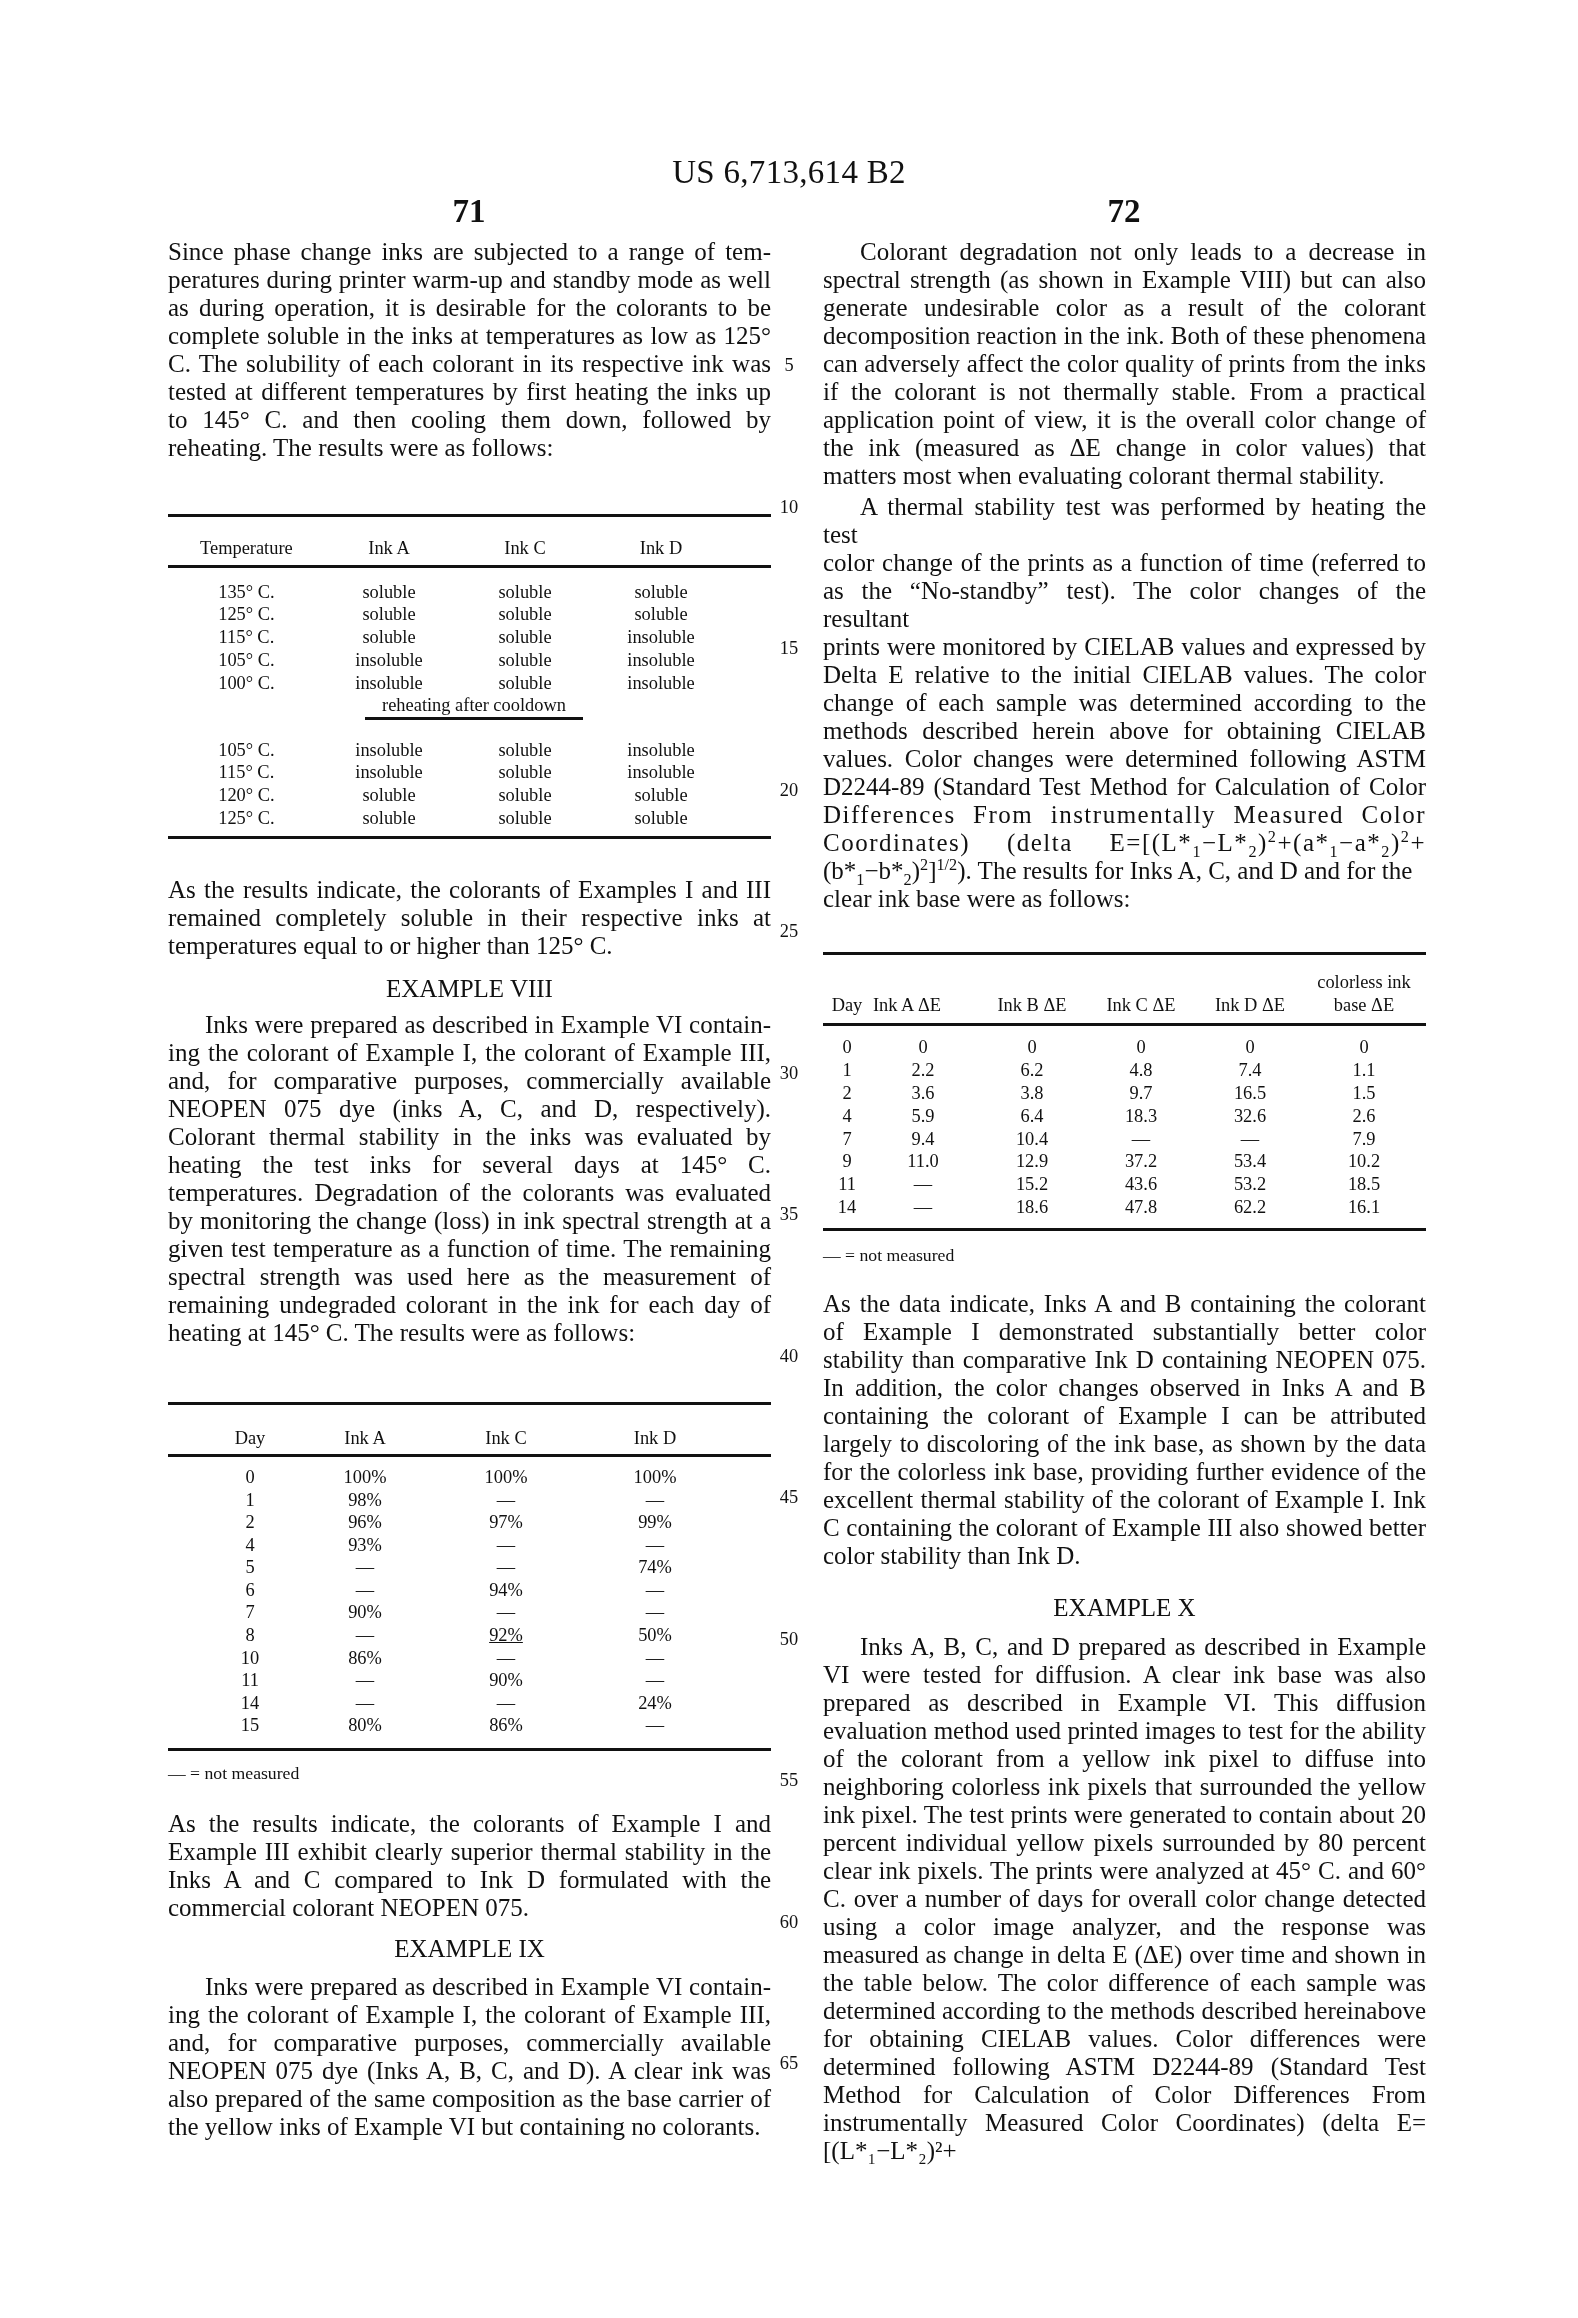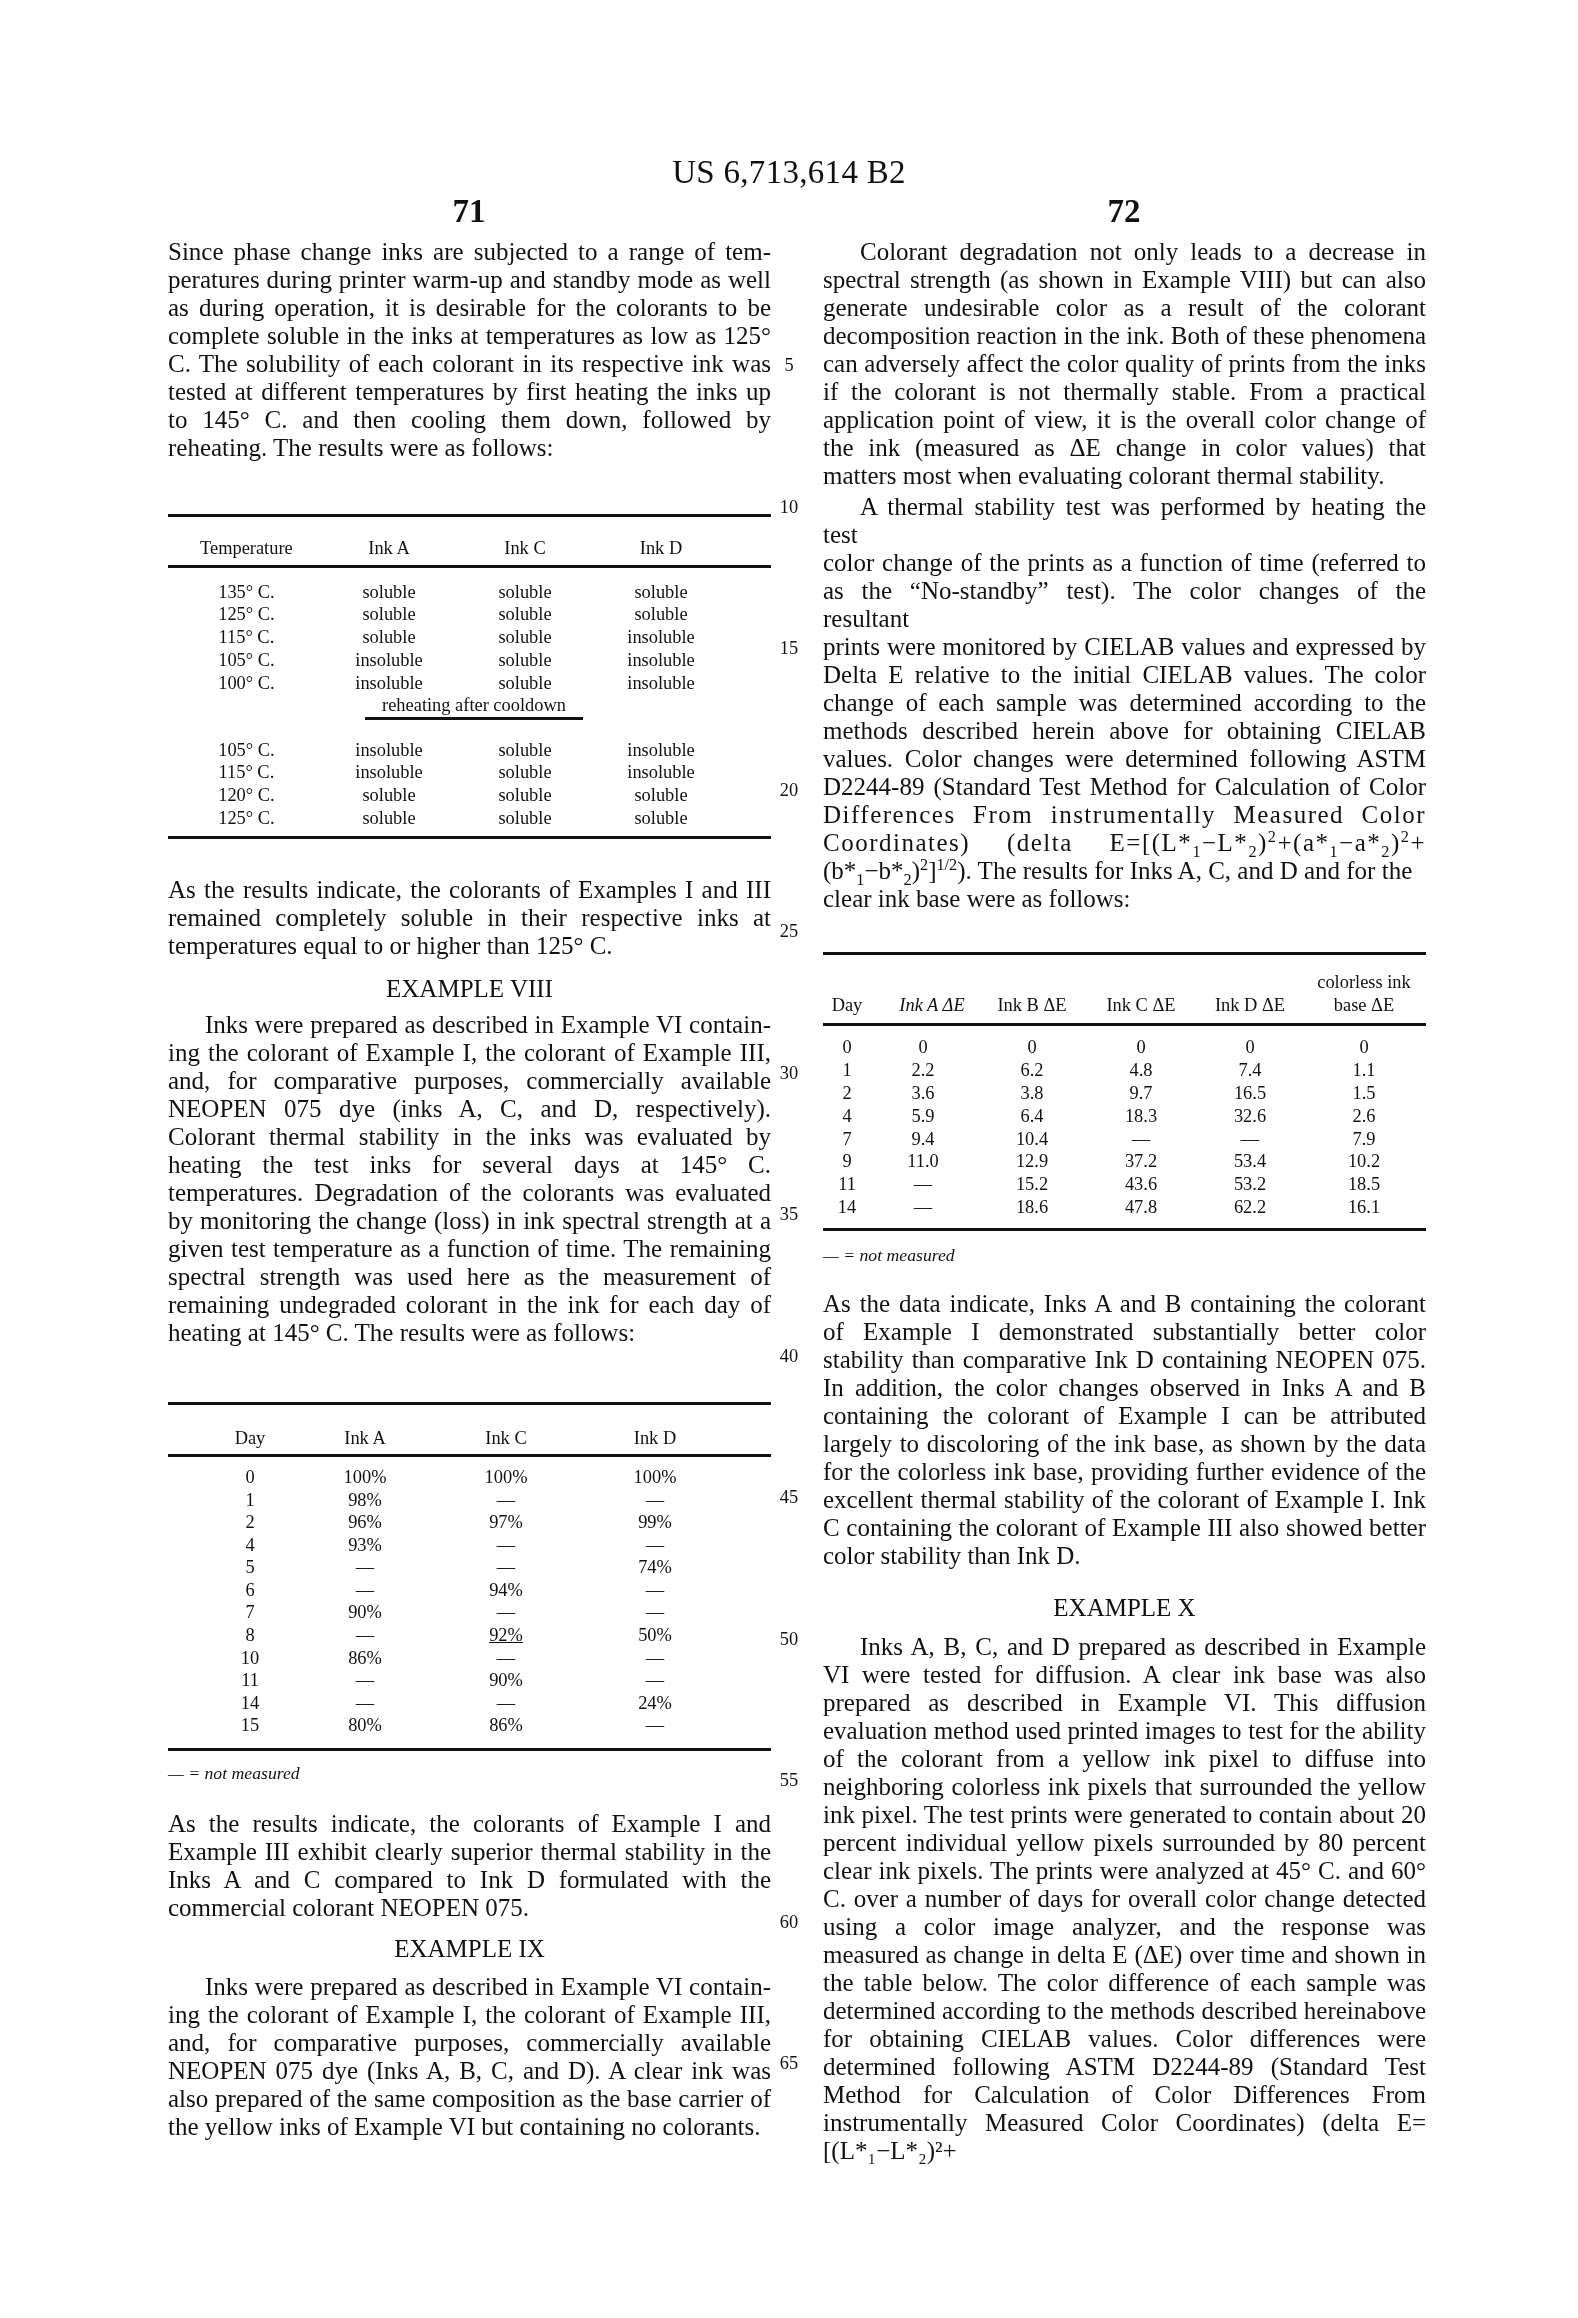--- a/index.html
+++ b/index.html
@@ -11,21 +11,21 @@
   .para { font-size: 25px; line-height: 28px; text-align: justify; hyphens: manual; }
   .para.indent { text-indent: 37px; }
   .left { left: 168px; width: 603px; }
   .right { left: 823px; width: 603px; }
   .heading { font-size: 25px; text-align: center; line-height: 29px; }
   .lineno { font-size: 18.4px; width: 48px; text-align: center; left: 765px; }
   .rule { height: 3.4px; background: #111; }
   .tbl { font-size: 18.4px; line-height: 23px; }
   .tbl .row { position: absolute; left: 0; width: 100%; height: 23px; }
   .tbl .cell { position: absolute; text-align: center; white-space: nowrap; }
-  .note { font-size: 17.7px; font-style: italic; }
+  .note { font-size: 17.7px; }
   sup, sub { font-size: 65%; line-height: 0; }
   .spaced { letter-spacing: 1.5px; }
 </style>
 </head>
 <body>
 
 <div class="abs doc-header">US 6,713,614 B2</div>
 <div class="abs colnum" style="left:401px;">71</div>
 <div class="abs colnum" style="left:1056px;">72</div>
 
@@ -235,21 +235,21 @@
 </div>
 
 <div class="abs right" style="top:952px; height:286px;">
   <div class="abs rule" style="left:0; top:0; width:603px;"></div>
   <div class="tbl abs" style="left:0; top:0; width:603px; height:286px;">
     <div class="row" style="top:19px;">
       <span class="cell" style="left:483px; width:116px;">colorless ink</span>
     </div>
     <div class="row" style="top:42px;">
       <span class="cell" style="left:0px; width:48px;">Day</span>
-      <span class="cell" style="left:58px; width:102px;font-style:italic;">Ink A ΔE</span>
+      <span class="cell" style="left:33px; width:102px;">Ink A ΔE</span>
       <span class="cell" style="left:158px; width:102px;">Ink B ΔE</span>
       <span class="cell" style="left:267px; width:102px;">Ink C ΔE</span>
       <span class="cell" style="left:376px; width:102px;">Ink D ΔE</span>
       <span class="cell" style="left:483px; width:116px;">base ΔE</span>
     </div>
     <div class="abs rule" style="left:0; top:71px; width:603px;"></div>
     <div id="t3rows">
         <div class="row" style="top: 84px;">
           <span class="cell" style="left: 0px; width: 48px;">0</span>
           <span class="cell" style="left: 49px; width: 102px;">0</span>

